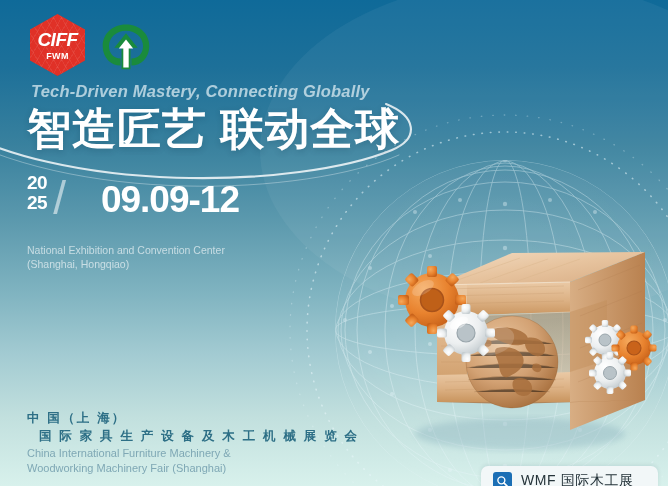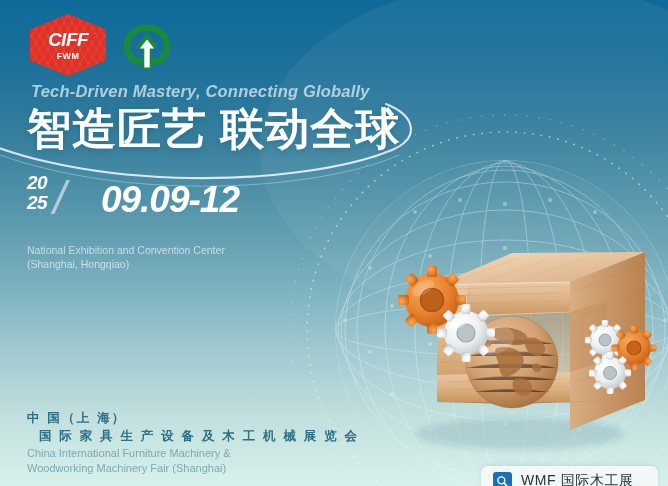--- a/index.html
+++ b/index.html
@@ -22,21 +22,21 @@
       #d8f1ec 100%);
   }
 
   
   .bg-svg{position:absolute;inset:0;width:668px;height:486px;}
 
   
   .logo-row{position:absolute;left:30px;top:14px;display:flex;align-items:center;gap:14px;}
 
   .ciff-hex{
-    position:relative;width:76px;height:62px;
+    position:relative;width:55px;height:62px;
     display:flex;flex-direction:column;align-items:center;justify-content:center;
     background:#e03127;
     clip-path:polygon(50% 0%,100% 25%,100% 75%,50% 100%,0% 75%,0% 25%);
     box-shadow:0 1px 3px rgba(0,0,0,.18);
   }
   .ciff-hex::after{
     content:"";position:absolute;inset:0;
     background:
       repeating-linear-gradient(60deg, rgba(255,255,255,.07) 0 1px, transparent 1px 7px),
       repeating-linear-gradient(-60deg, rgba(255,255,255,.07) 0 1px, transparent 1px 7px);
@@ -60,21 +60,21 @@
     letter-spacing:.2px;white-space:nowrap;
   }
   .headline{
     position:absolute;left:27px;top:100px;
     color:#ffffff;font-size:44px;font-weight:bold;
     letter-spacing:1px;white-space:nowrap;
     text-shadow:0 2px 6px rgba(0,40,60,.20);
   }
 
   
-  .date-row{position:absolute;left:27px;top:172px;display:flex;align-items:flex-end;font-style:italic;}
+  .date-row{position:absolute;left:27px;top:172px;display:flex;align-items:flex-end;}
   .year{display:flex;flex-direction:column;color:#fff;font-size:19px;font-weight:bold;line-height:1.02;letter-spacing:-.5px;padding-bottom:6px;}
   .slash{color:rgba(255,255,255,.55);font-size:46px;font-weight:300;line-height:1;margin:0 6px 0 6px;transform:translateY(3px);}
   .maindate{color:#fff;font-size:37px;font-weight:bold;line-height:1;letter-spacing:-1px;margin-left:29px;}
 
   .venue-cn{position:absolute;left:27px;top:224px;color:#fff;font-size:15.5px;font-weight:bold;letter-spacing:.5px;white-space:nowrap;}
   .venue-en{position:absolute;left:27px;top:243px;color:rgba(255,255,255,.62);font-size:10.5px;line-height:1.35;white-space:pre-line;}
 
   
   .foot-cn1{position:absolute;left:27px;top:410px;color:#2d6f86;font-size:12.5px;font-weight:bold;letter-spacing:2.2px;white-space:nowrap;}
   .foot-cn2{position:absolute;left:27px;top:428px;color:#2d6f86;font-size:12.5px;font-weight:bold;letter-spacing:2.2px;white-space:nowrap;padding-left:12px;}

